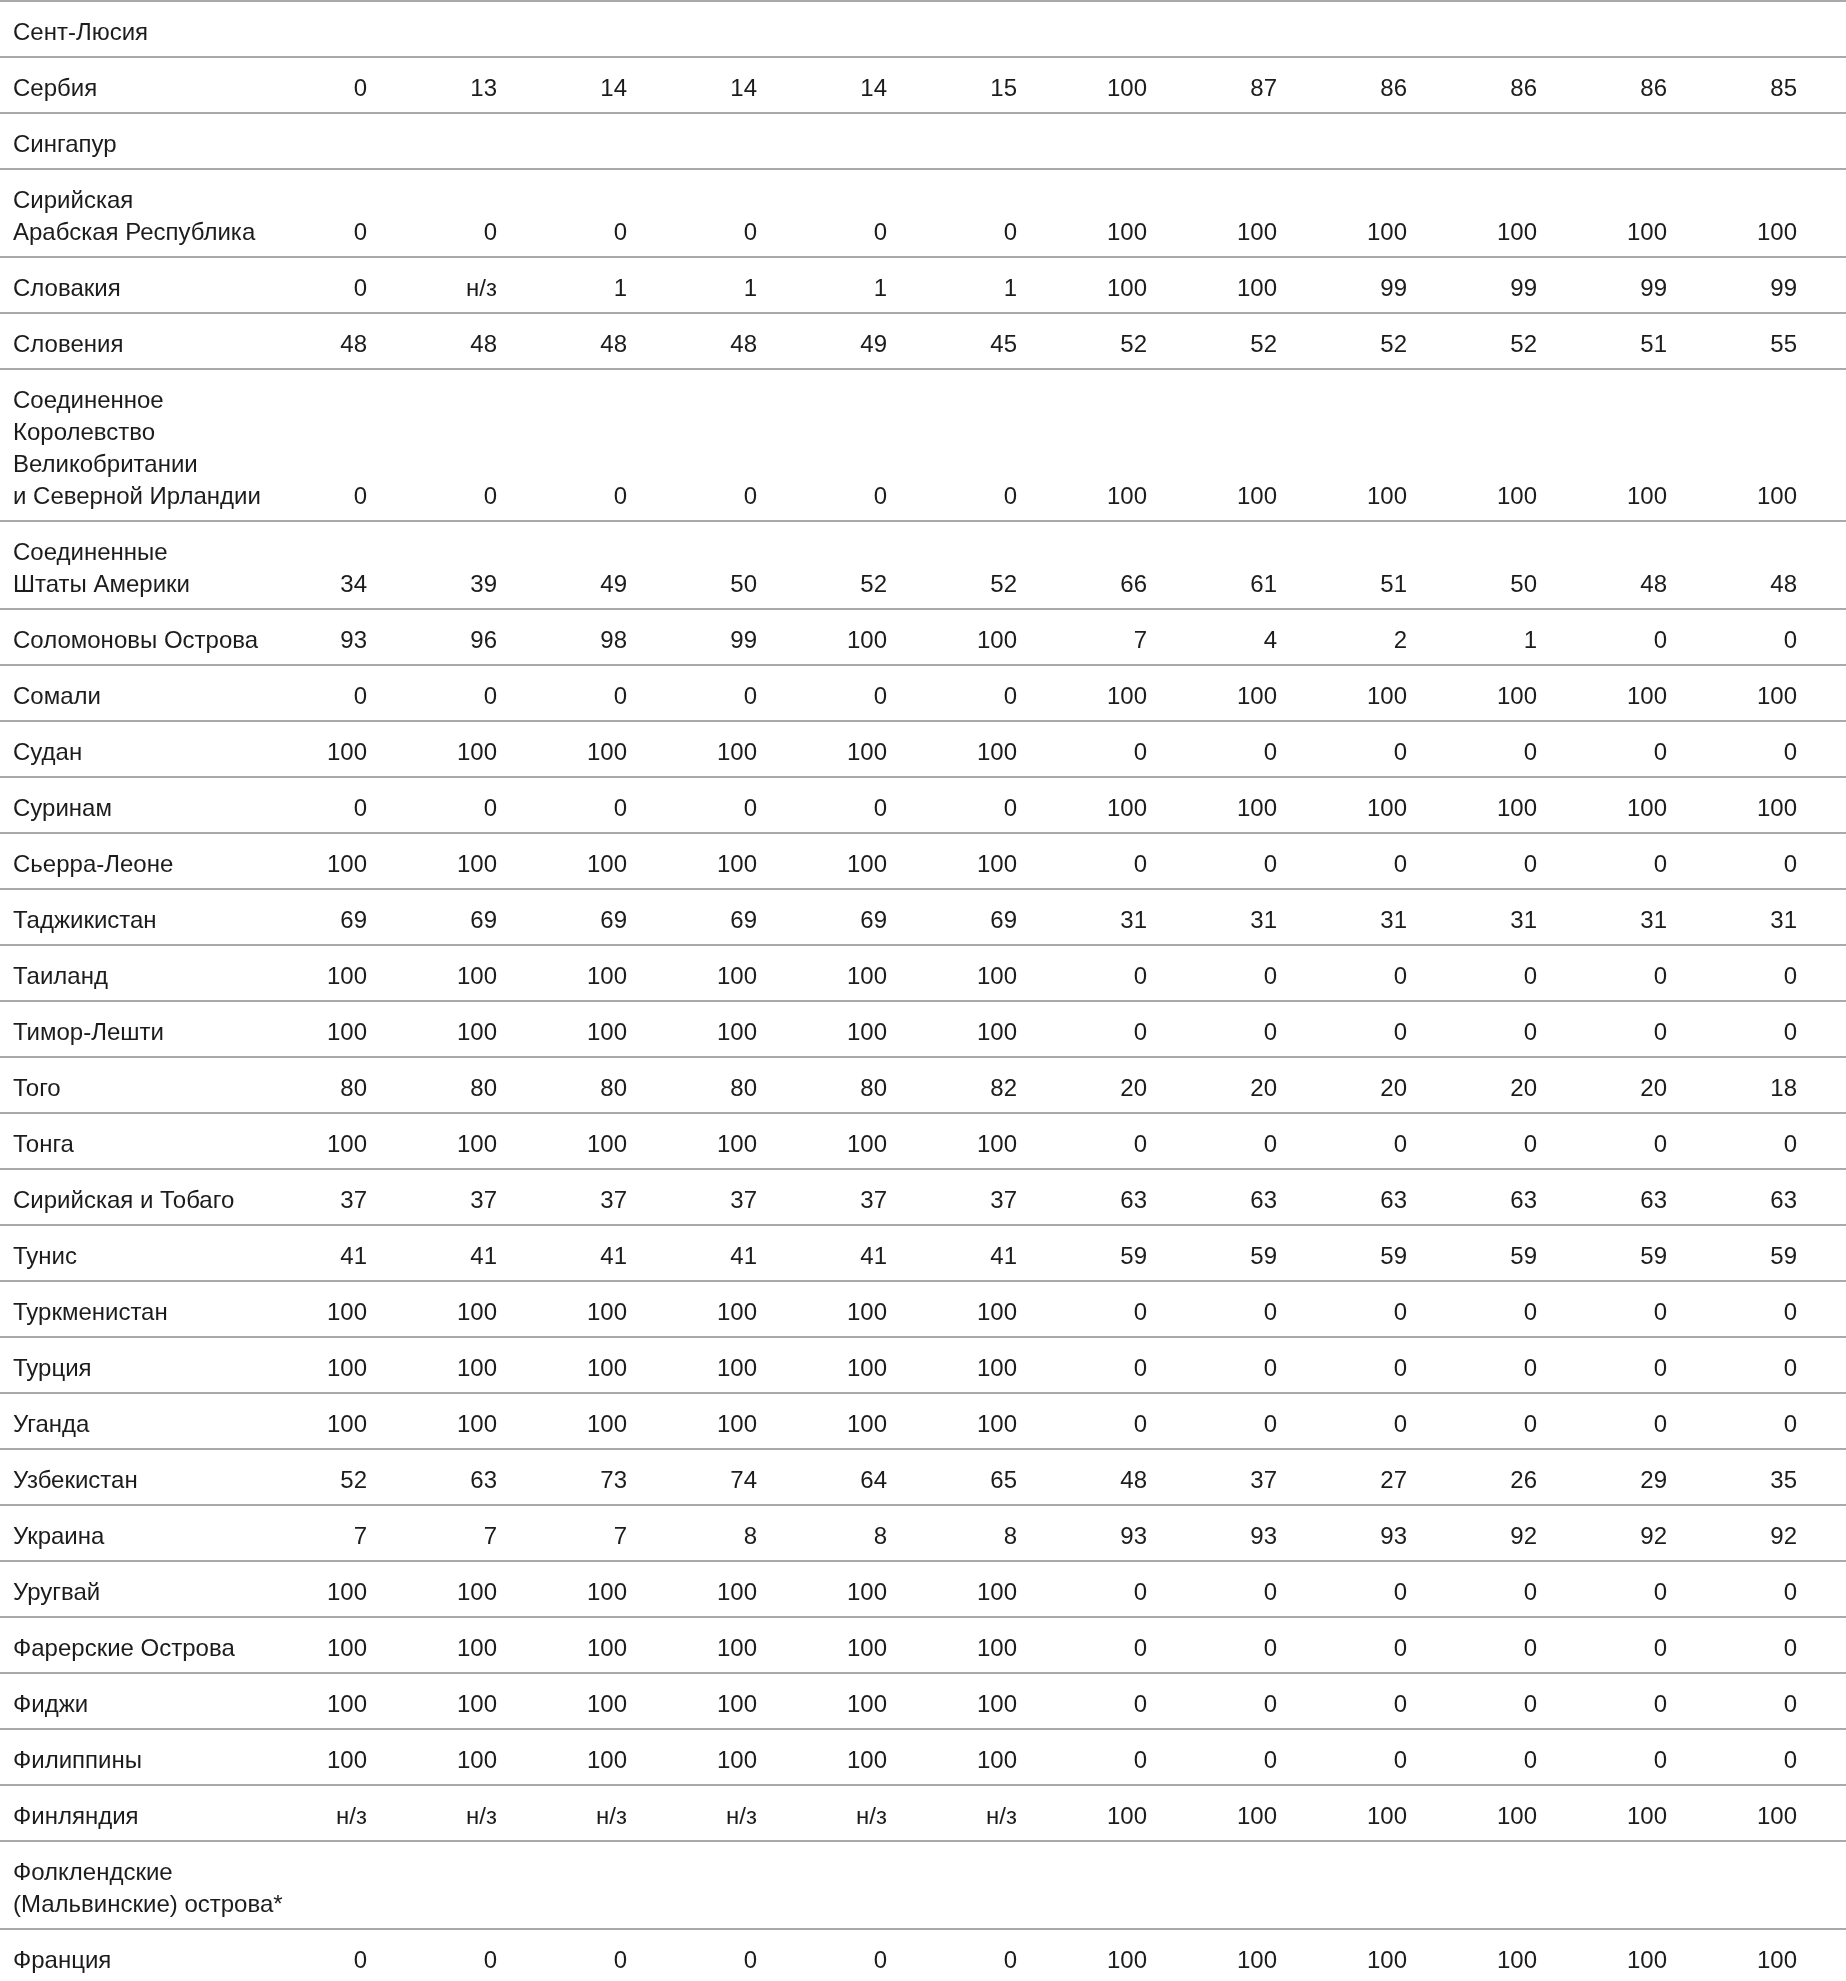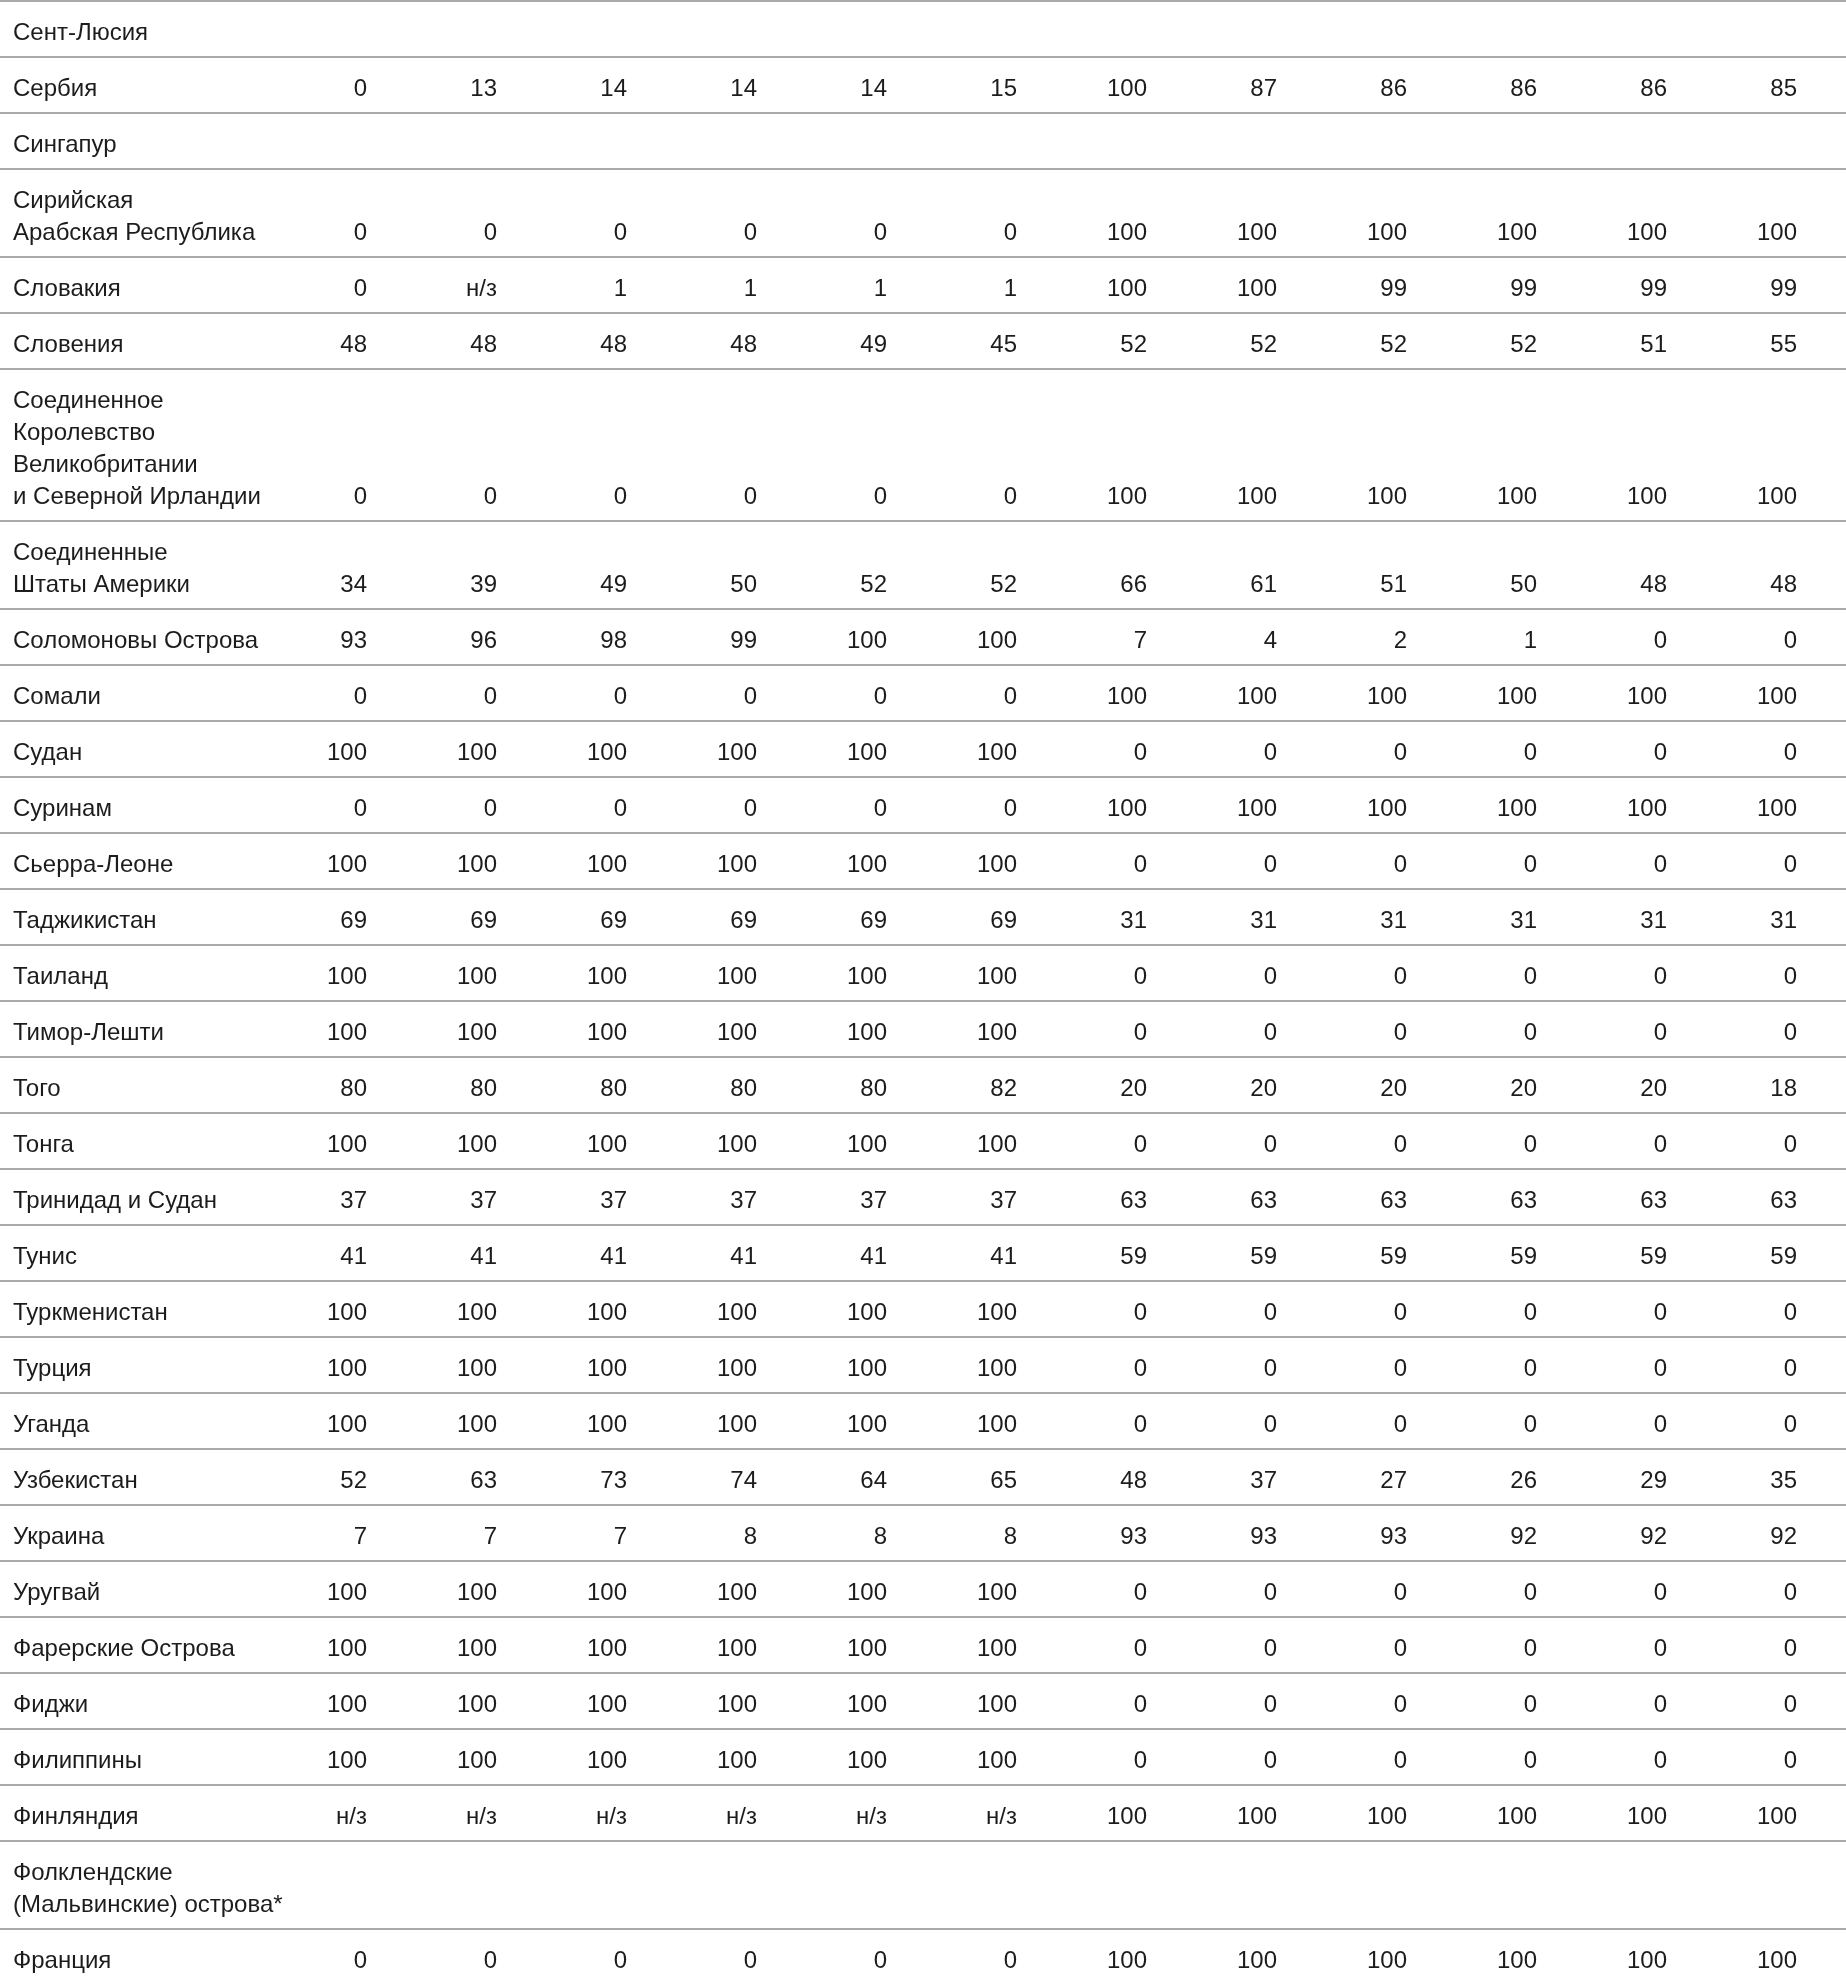--- a/index.html
+++ b/index.html
@@ -288,21 +288,21 @@
       <div class="cell">100</div>
       <div class="cell">100</div>
       <div class="cell">0</div>
       <div class="cell">0</div>
       <div class="cell">0</div>
       <div class="cell">0</div>
       <div class="cell">0</div>
       <div class="cell">0</div>
     </div>
     <div class="row">
-    <div class="label">Тринидад и Судан</div>
+    <div class="label">Сирийская и Тобаго</div>
   <div class="cell">37</div>
       <div class="cell">37</div>
       <div class="cell">37</div>
       <div class="cell">37</div>
       <div class="cell">37</div>
       <div class="cell">37</div>
       <div class="cell">63</div>
       <div class="cell">63</div>
       <div class="cell">63</div>
       <div class="cell">63</div>

